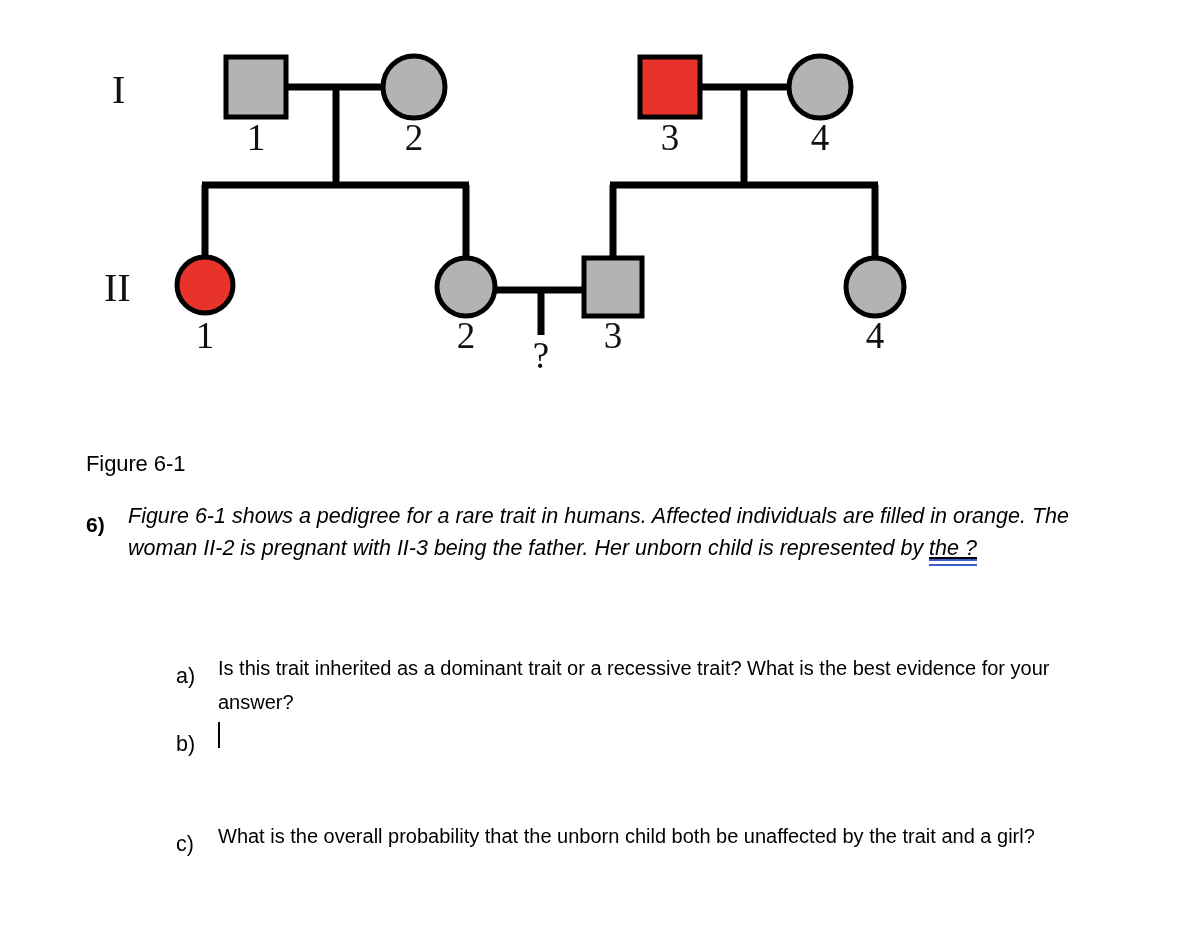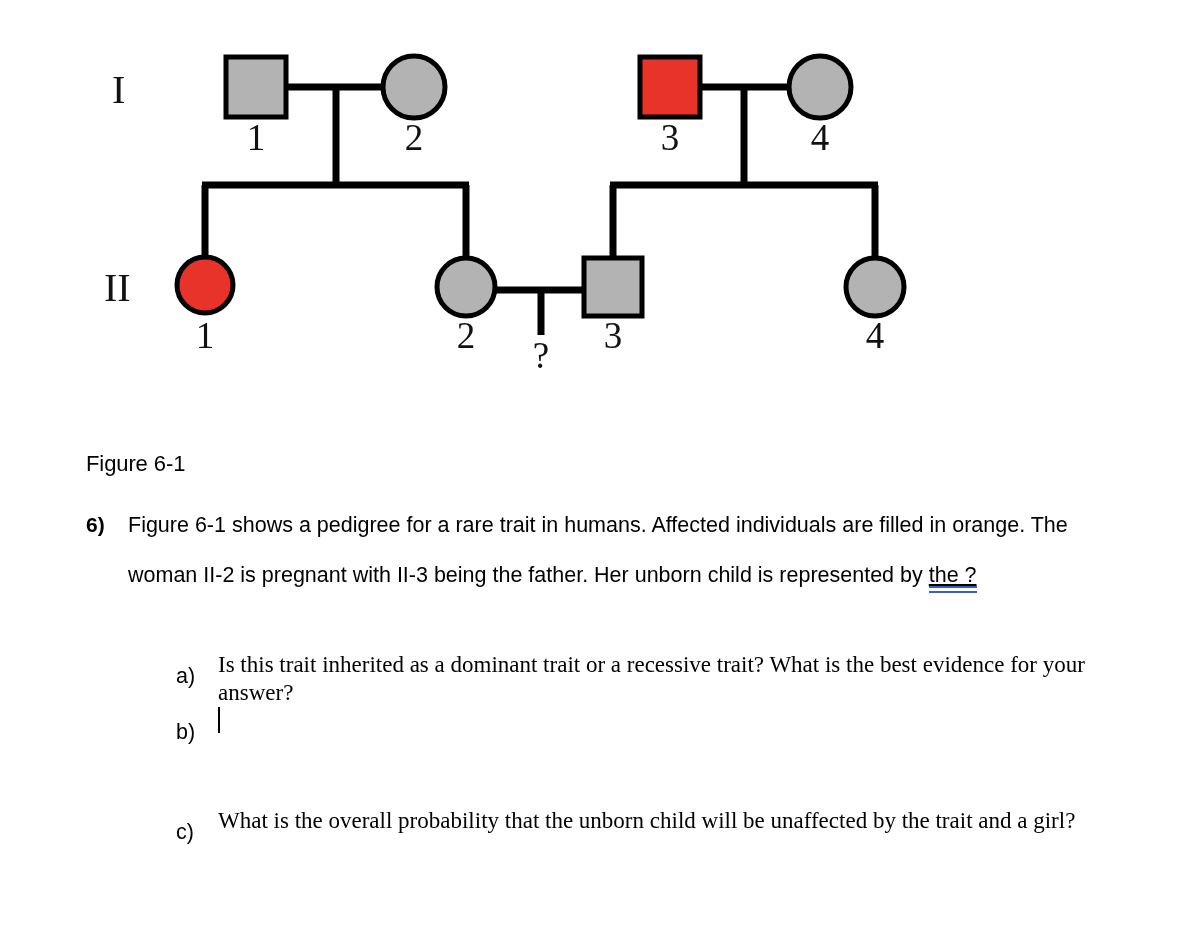--- a/index.html
+++ b/index.html
@@ -80,22 +80,23 @@
   }
   .q-marker {
     font-weight: bold;
     font-size: 21px;
     line-height: 50px;
     width: 42px;
     flex: 0 0 42px;
   }
   .q-body {
     font-size: 21.5px;
-    line-height: 50px;
+    line-height: 32px;
     flex: 1 1 auto;
+    font-style: italic;
   }
   .underlined-term {
     text-decoration: underline;
     text-decoration-color: #000000;
     position: relative;
   }
   .underlined-term::after {
     content: "";
     position: absolute;
     left: 0;
@@ -117,25 +118,24 @@
     align-items: flex-start;
     margin-bottom: 0px;
   }
   .sub-marker {
     font-size: 21.5px;
     line-height: 50px;
     width: 42px;
     flex: 0 0 42px;
   }
   .sub-body {
-    font-size: 23px;
-    line-height: 28px;
+    font-size: 20px;
+    line-height: 34px;
     flex: 1 1 auto;
     position: relative;
-    font-family: Liberation Serif, serif;
   }
   .sub-item.spaced {
     margin-top: 50px;
   }
   .caret {
     display: inline-block;
     width: 0;
     border-left: 2px solid #000000;
     height: 26px;
     vertical-align: -5px;
@@ -212,17 +212,17 @@
       <div class="sub-body">Is this trait inherited as a dominant trait or a recessive trait? What is the best evidence for your answer?</div>
     </div>
 
     <div class="sub-item">
       <div class="sub-marker">b)</div>
       <div class="sub-body"><span class="caret"></span></div>
     </div>
 
     <div class="sub-item spaced">
       <div class="sub-marker">c)</div>
-      <div class="sub-body">What is the overall probability that the unborn child will be unaffected by the trait and a girl?</div>
+      <div class="sub-body">What is the overall probability that the unborn child both be unaffected by the trait and a girl?</div>
     </div>
 
   </div>
 </div>
 
 </body></html>

